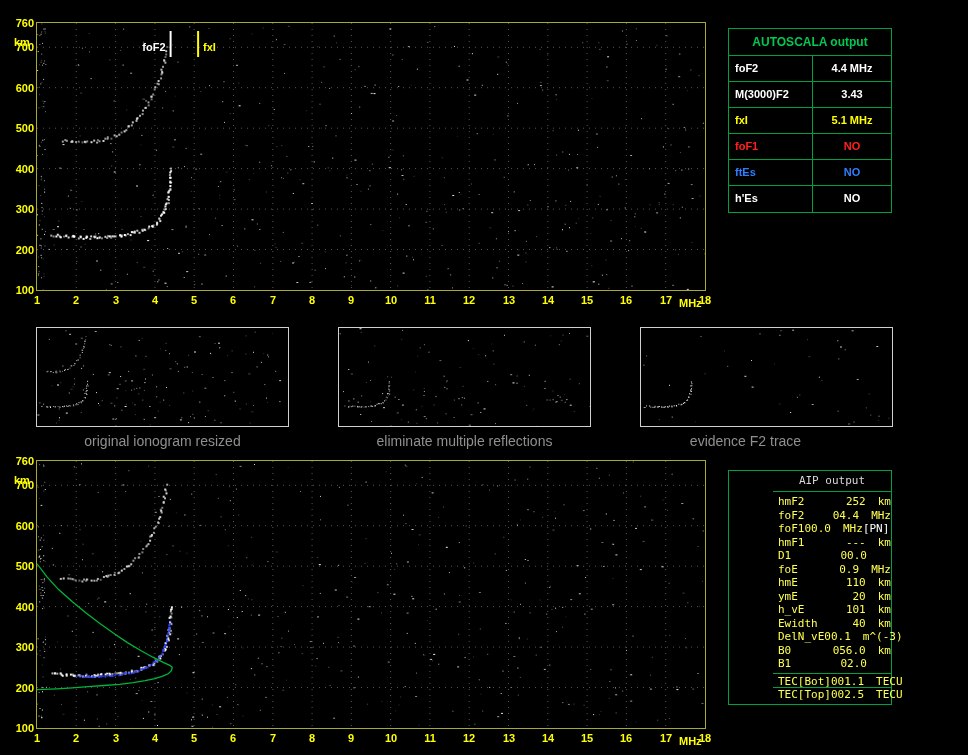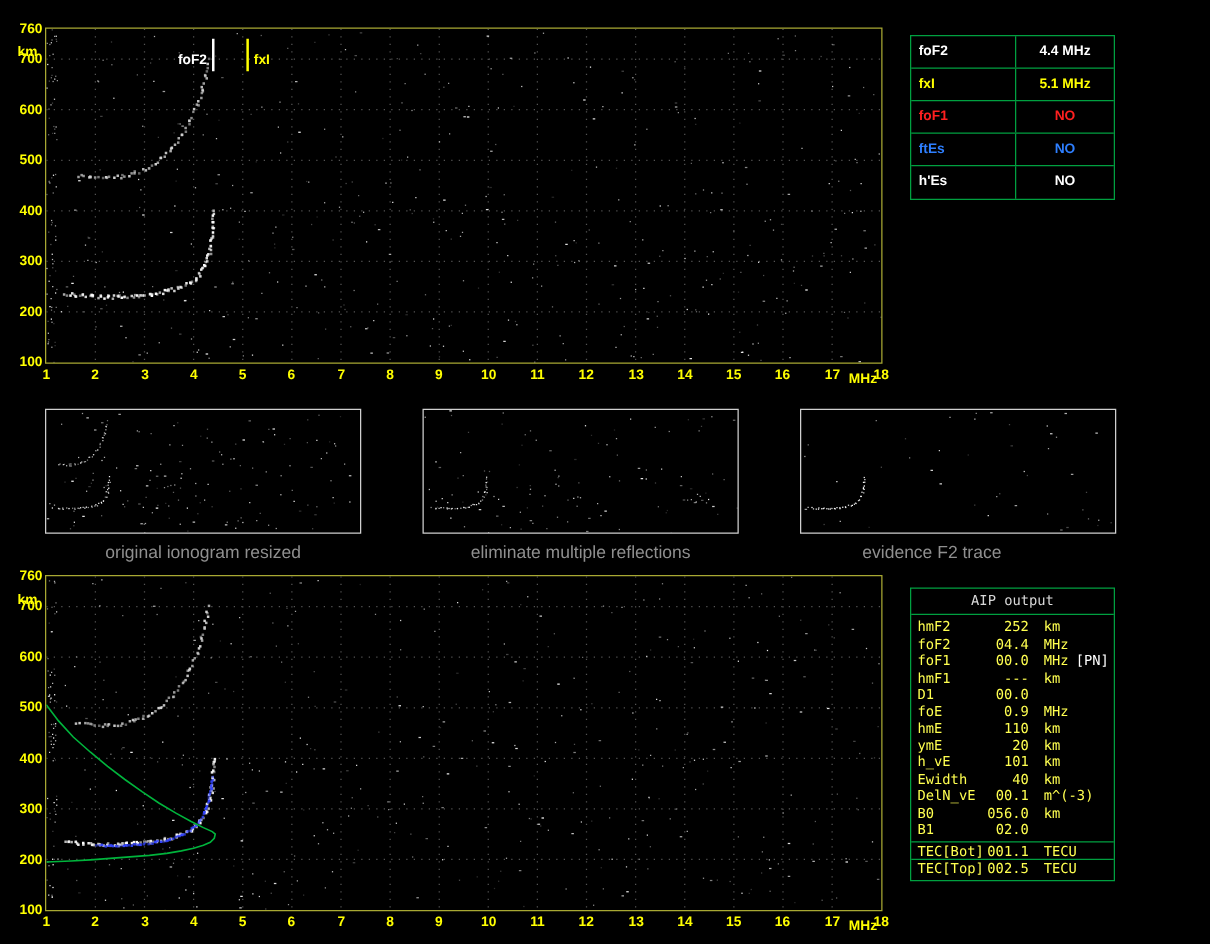--- a/index.html
+++ b/index.html
@@ -16,21 +16,21 @@
   .xtick{width:22px;text-align:center;}
   .unit{position:absolute;color:#ffff00;font-size:11px;font-weight:bold;line-height:12px;}
   .thumb{position:absolute;top:327px;width:253px;height:100px;border:1px solid #cfcfcf;background:#000;}
   .caption{position:absolute;top:433px;width:253px;text-align:center;color:#8f8f8f;font-size:14px;}
   .as-table{position:absolute;left:728px;top:28px;width:164px;border:1px solid #00a040;background:#000;}
   .as-title{height:27px;line-height:26px;text-align:center;color:#00c850;font-weight:bold;font-size:12px;border-bottom:1px solid #00a040;}
   .as-row{display:flex;height:26px;line-height:25px;border-bottom:1px solid #00a040;font-weight:bold;font-size:11px;}
   .as-row:last-child{border-bottom:none;}
   .as-label{width:84px;padding-left:6px;border-right:1px solid #00a040;}
   .as-value{flex:1;text-align:center;}
-  .aip-table{position:absolute;left:728px;top:470px;width:164px;border:1px solid #00a040;background:#000;font-family:"DejaVu Sans Mono",monospace;}
+  .aip-table{position:absolute;left:728px;top:470px;width:164px;border:1px solid #00a040;background:#000;font-family:"DejaVu Sans Mono",monospace;padding-left:44px;}
   .aip-title{height:21px;line-height:20px;text-align:center;color:#d8d8d8;font-size:11px;border-bottom:1px solid #00a040;}
   #aip-main-rows{padding:3px 0 2px 0;}
   .aip-row{display:flex;height:13.5px;line-height:13.5px;font-size:11px;color:#ffff50;}
   .aip-row .l{width:60px;padding-left:5px;}
   .aip-row .v{width:34px;text-align:right;}
   .aip-row .u{margin-left:12px;}
   .aip-row .n{margin-left:auto;padding-right:4px;color:#ffffff;}
   .aip-tec{border-top:1px solid #00a040;padding:1px 0 2px 0;}
   .aip-tec .aip-row:first-child{border-bottom:1px solid #00a040;}
 </style>
@@ -1444,24 +1444,29 @@
         <rect x="131.0" y="166.6" width="2" height="2" fill="#3344ff" opacity="0.92"></rect>
         <rect x="131.6" y="165.3" width="2" height="2" fill="#3344ff" opacity="0.61"></rect>
         <rect x="131.3" y="163.3" width="2" height="2" fill="#3344ff" opacity="0.95"></rect>
         <rect x="132.3" y="162.1" width="2" height="2" fill="#3344ff" opacity="0.78"></rect>
         <rect x="132.2" y="159.6" width="2" height="2" fill="#3344ff" opacity="0.55"></rect>
         <polyline points="0.0,102.8 9.8,115.7 21.6,128.6 35.4,140.8 49.1,152.1 62.9,162.6 76.6,172.3 90.4,181.6 104.1,189.7 115.9,196.2 125.7,201.1 132.8,204.3 135.2,206.3 134.4,209.6 131.2,212.8 125.7,215.2 117.9,217.6 108.1,219.7 96.3,221.7 82.5,223.3 66.8,224.5 51.1,225.7 35.4,226.9 19.6,227.8 0.0,228.6" fill="none" stroke="#00b43c" stroke-width="1.3"></polyline>
       </svg>
   </div>
 
   <div class="as-table">
+    <div class="as-title">AUTOSCALA output</div>
     <div id="autoscala-rows">
         <div class="as-row">
           <div class="as-label" style="color: rgb(255, 255, 255);">foF2</div>
           <div class="as-value" style="color: rgb(255, 255, 255);">4.4 MHz</div>
+        </div>
+        <div class="as-row">
+          <div class="as-label" style="color: rgb(255, 255, 255);">M(3000)F2</div>
+          <div class="as-value" style="color: rgb(255, 255, 255);">3.43</div>
         </div>
         <div class="as-row">
           <div class="as-label" style="color: rgb(255, 255, 0);">fxI</div>
           <div class="as-value" style="color: rgb(255, 255, 0);">5.1 MHz</div>
         </div>
         <div class="as-row">
           <div class="as-label" style="color: rgb(255, 32, 32);">foF1</div>
           <div class="as-value" style="color: rgb(255, 32, 32);">NO</div>
         </div>
         <div class="as-row">

